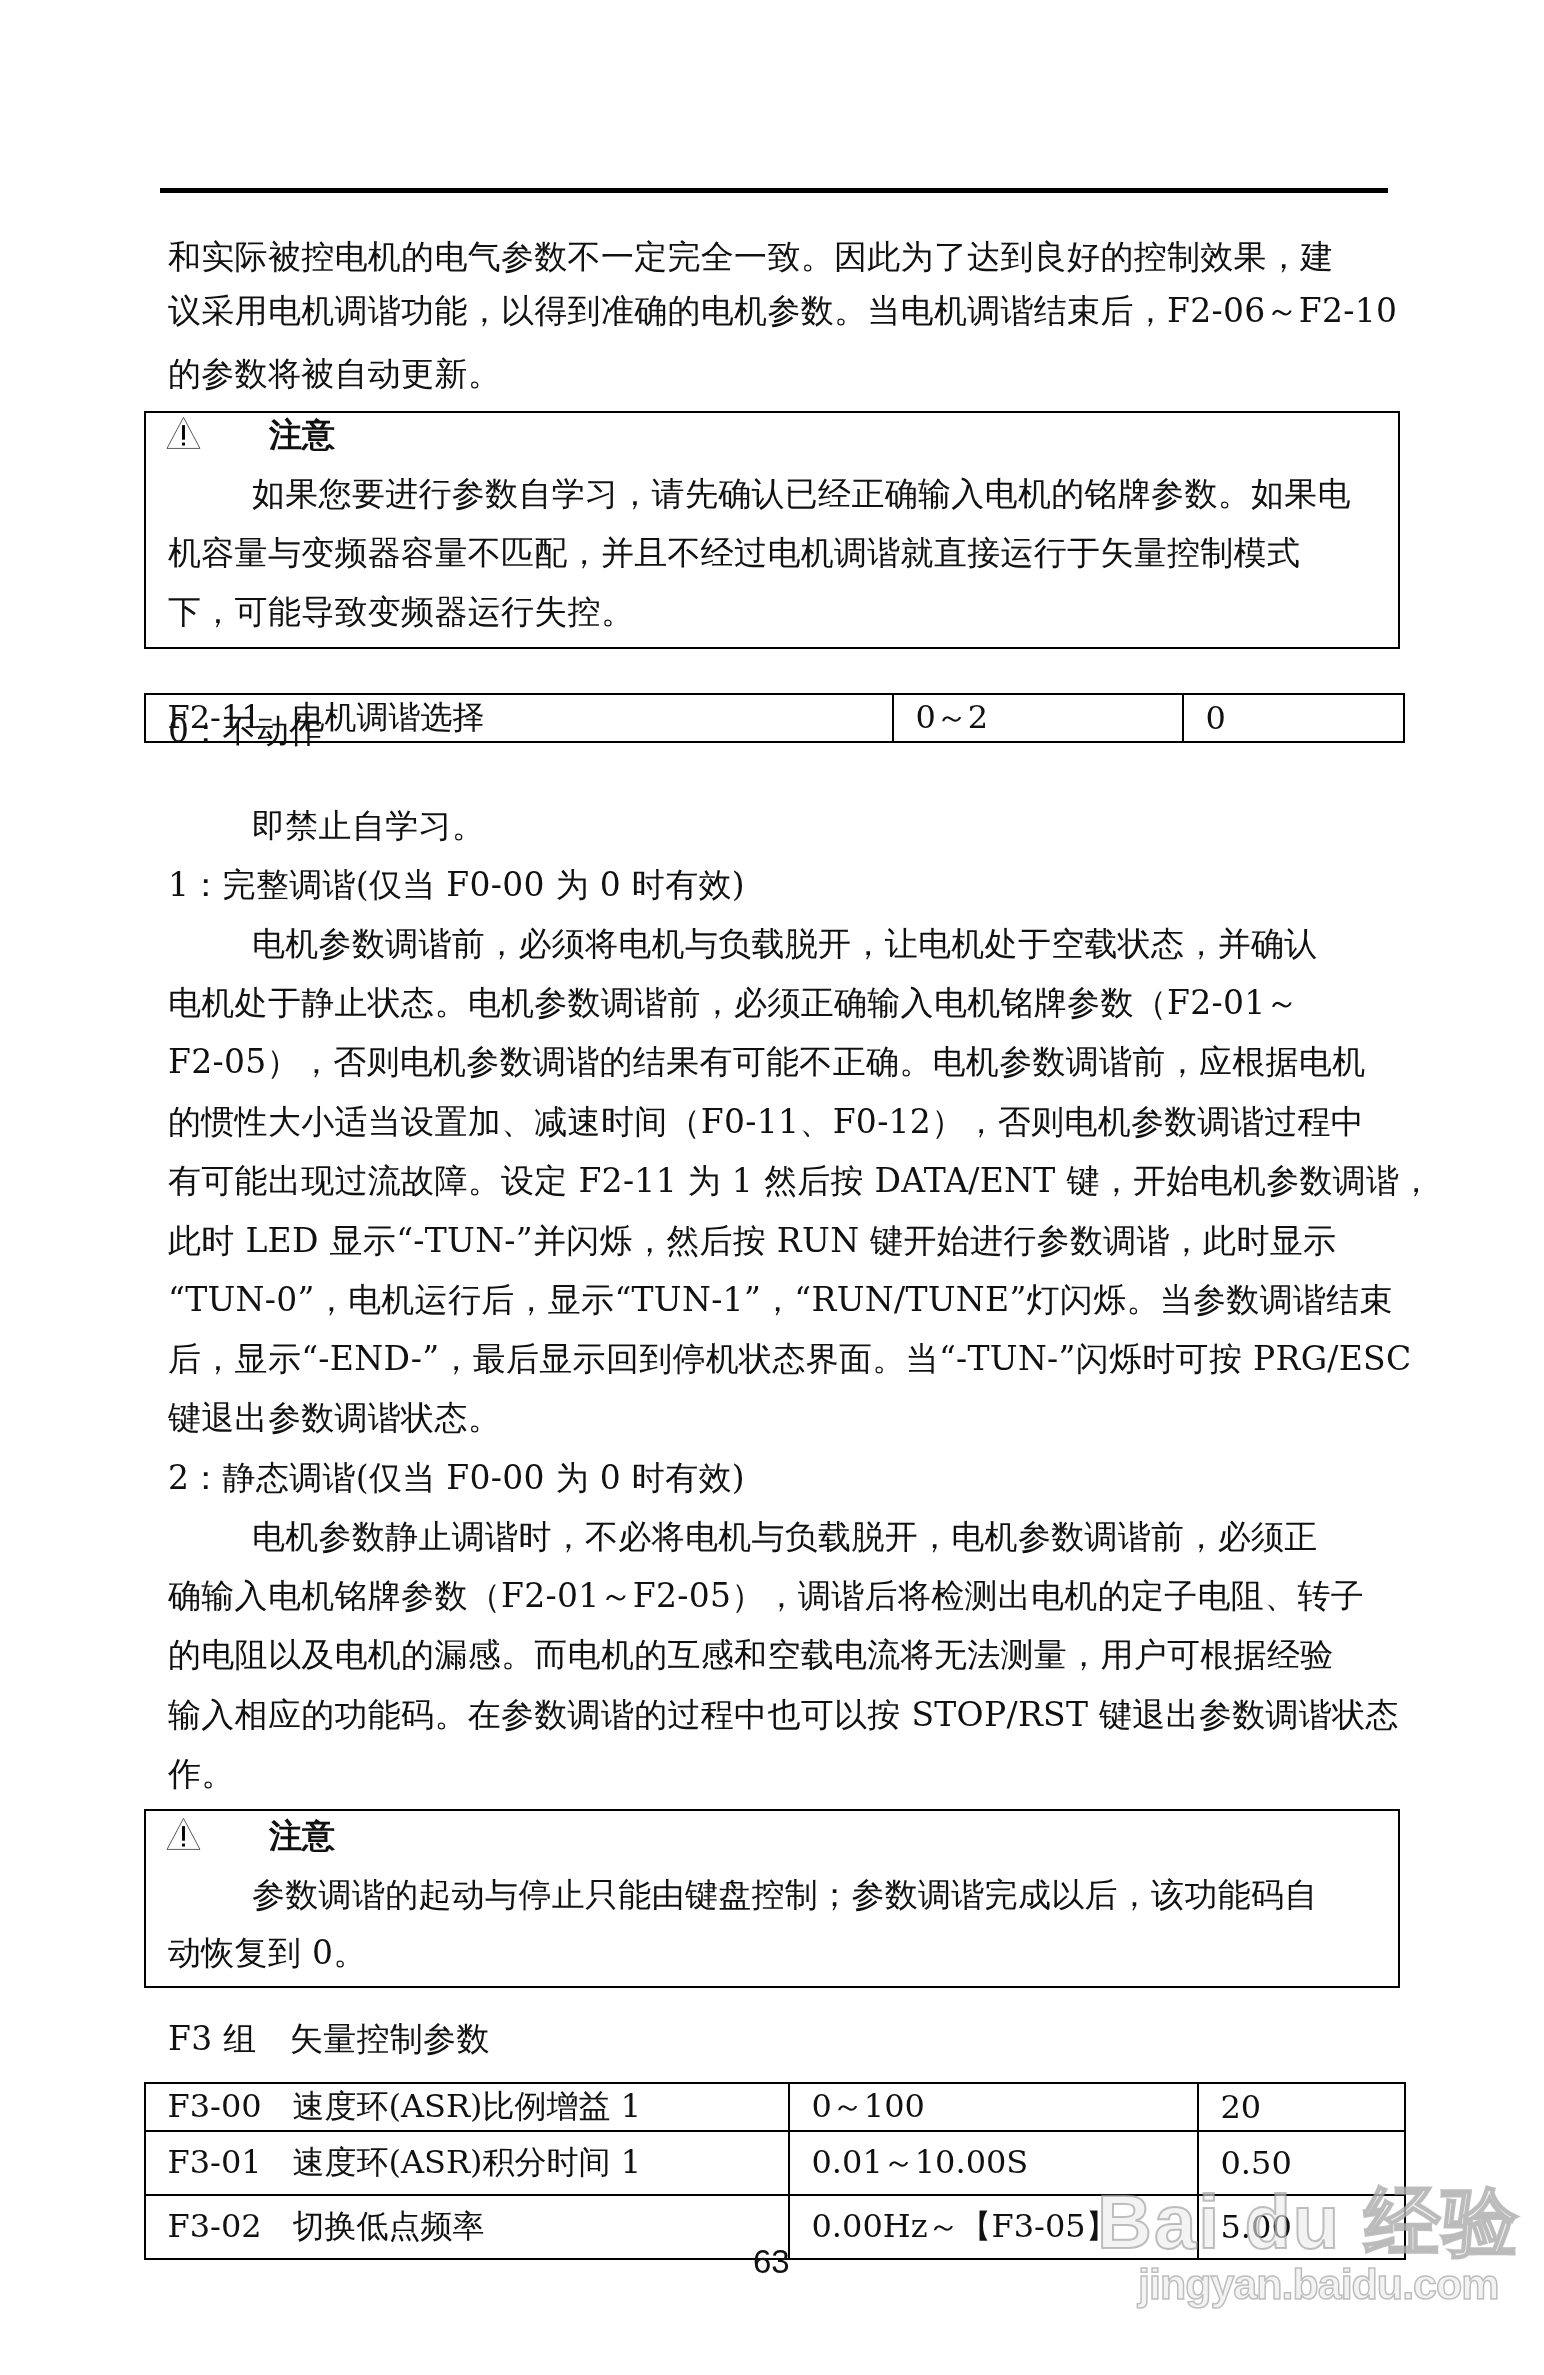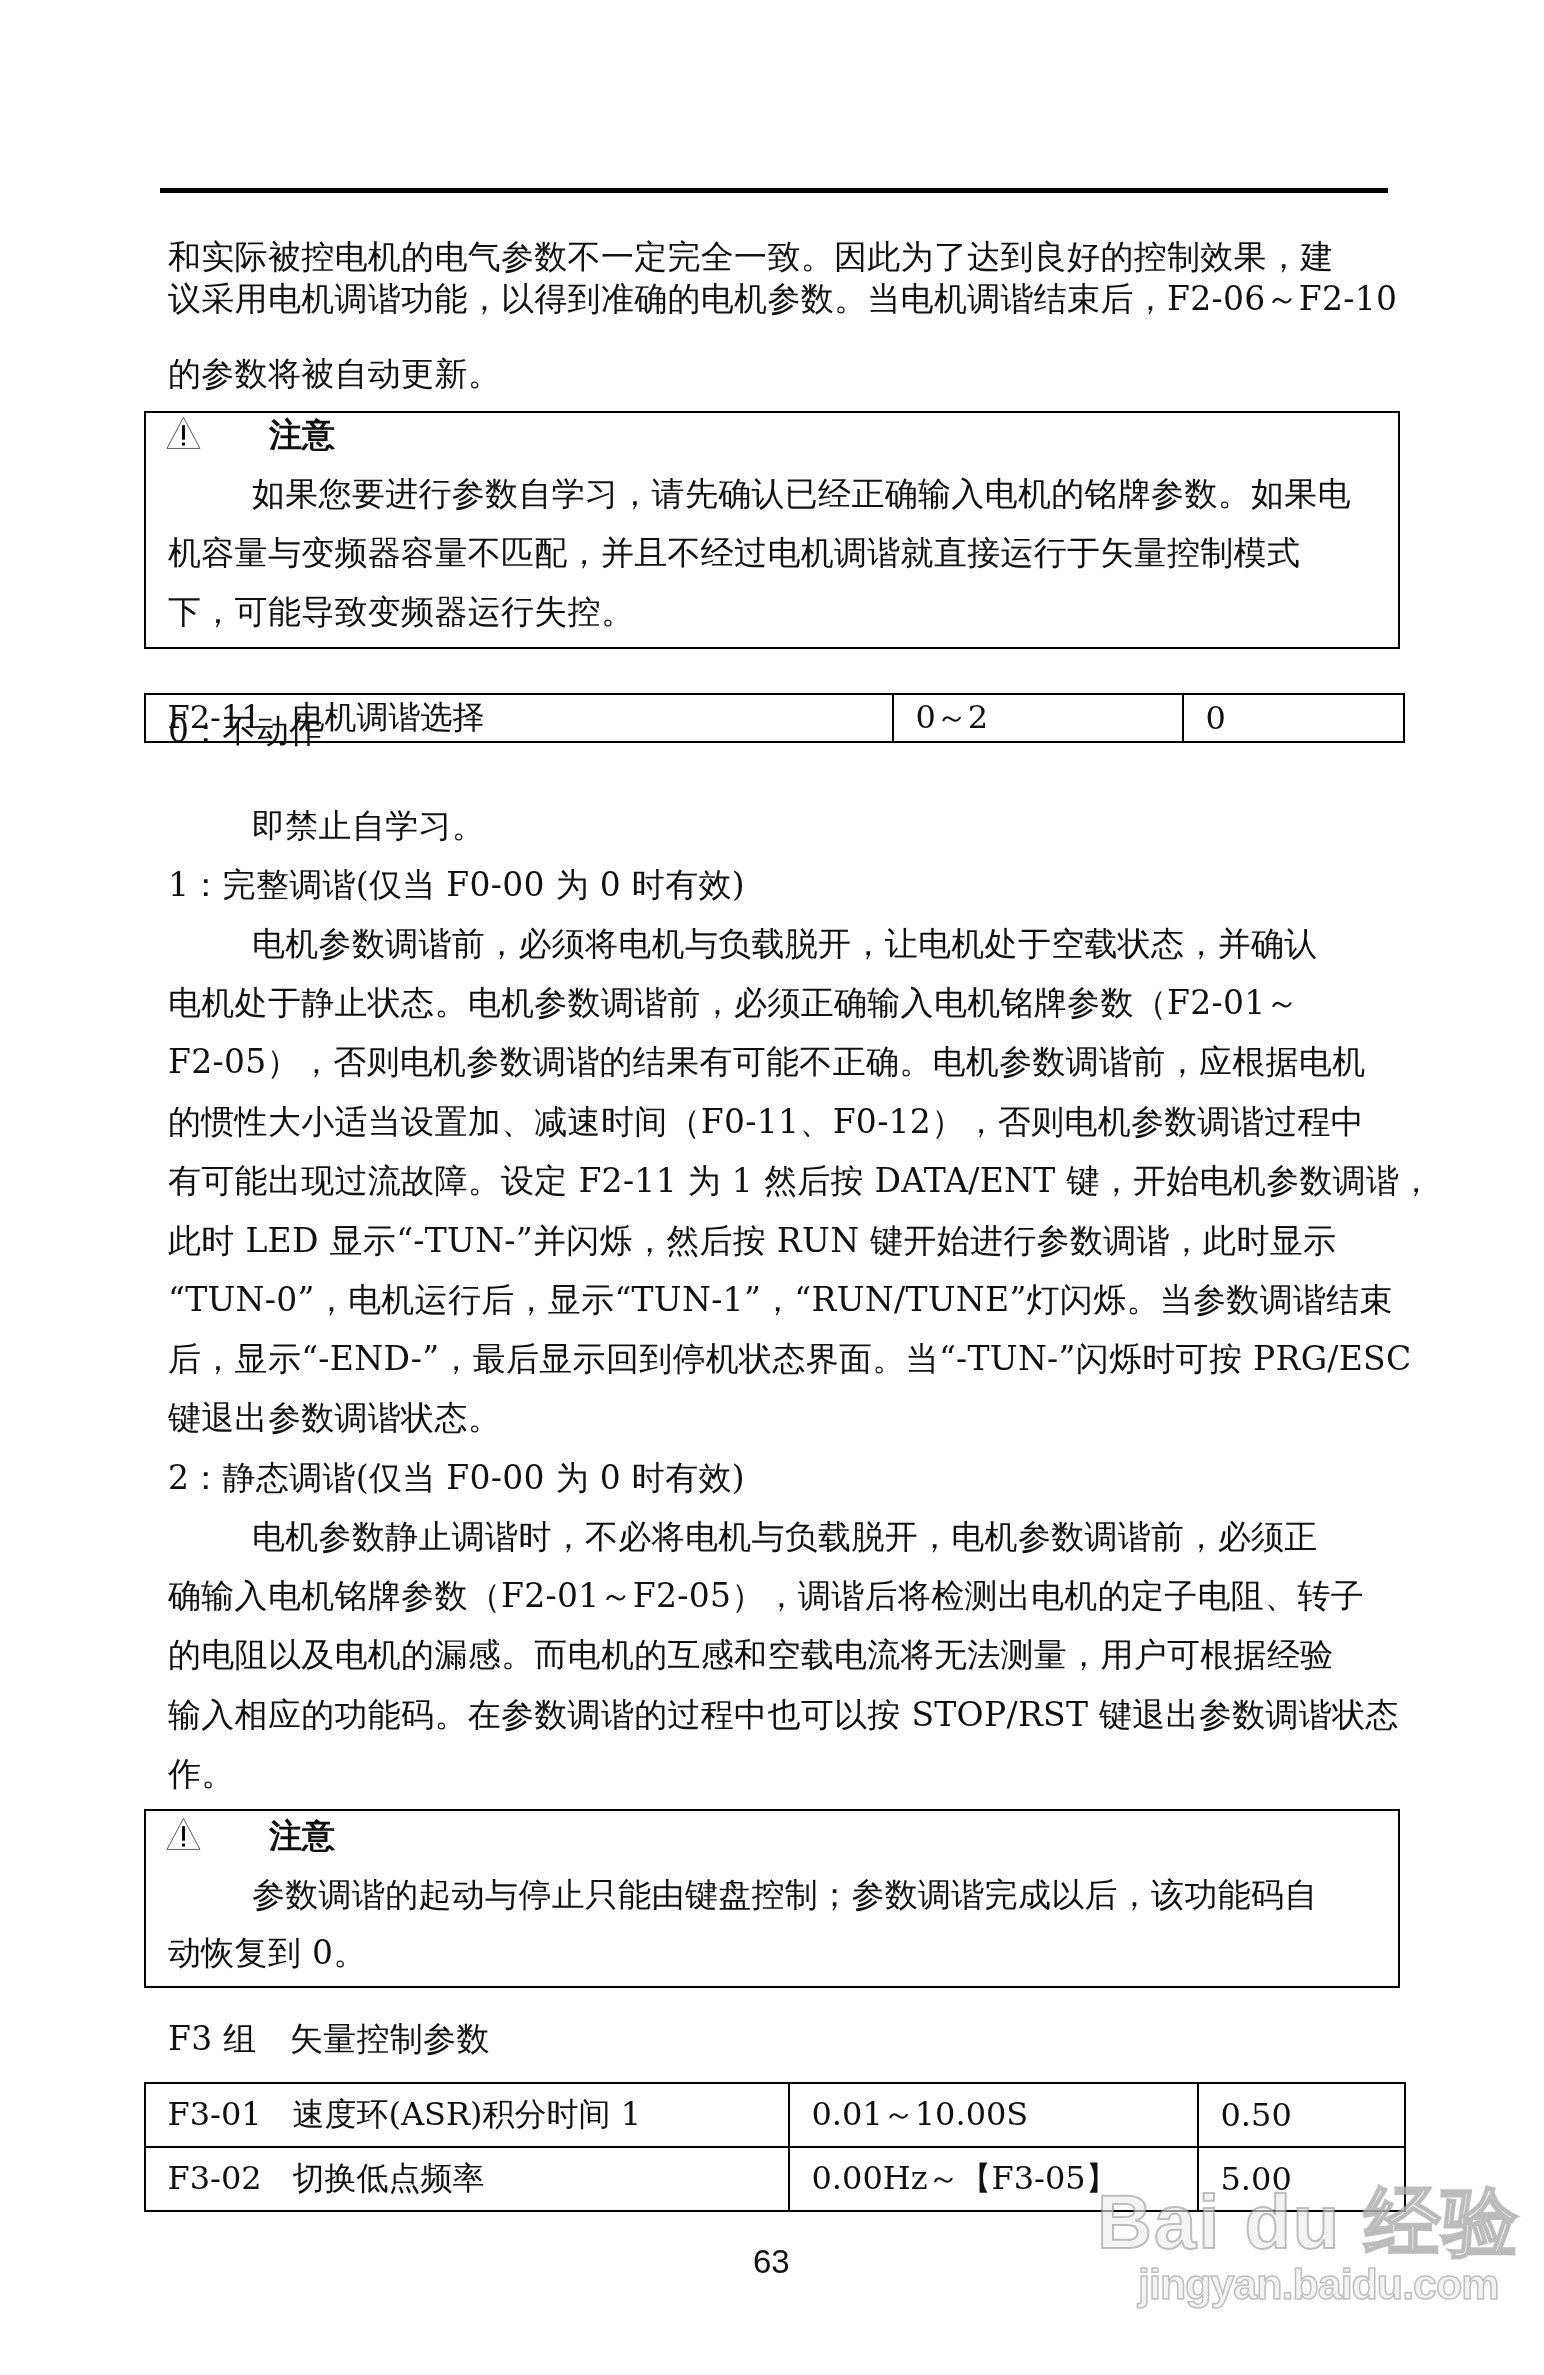--- a/index.html
+++ b/index.html
@@ -21,21 +21,21 @@
              -webkit-text-stroke: 2px rgba(150,150,150,0.6); color: rgba(235,235,235,0.6); }
   .wm-url { font-size: 43px; font-weight: bold; line-height: 47px; letter-spacing: -1px;
             -webkit-text-stroke: 1.5px rgba(150,150,150,0.6); color: rgba(235,235,235,0.6); margin-left: 41px; }
 </style>
 </head>
 <body>
 
 <div class="rule"></div>
 
 <div class="line" style="top:256px">和实际被控电机的电气参数不一定完全一致。因此为了达到良好的控制效果，建</div>
-<div class="line" style="top:298px">议采用电机调谐功能，以得到准确的电机参数。当电机调谐结束后，F2-06～F2-10</div>
+<div class="line" style="top:310px">议采用电机调谐功能，以得到准确的电机参数。当电机调谐结束后，F2-06～F2-10</div>
 <div class="line" style="top:373px">的参数将被自动更新。</div>
 
 <div class="box" style="top:411px; height:238px;"></div>
 <svg class="warn-icon" style="top:434px" viewBox="0 0 36 34">
   <polygon points="18,1 35,33 1,33" fill="none" stroke="#555" stroke-width="1"></polygon>
   <rect x="16.5" y="9" width="3" height="15" fill="#000"></rect>
   <rect x="16.5" y="27" width="3" height="3" fill="#000"></rect>
 </svg>
 <div class="notice-title" style="top:434px">注意</div>
 <div class="line indent" style="top:493px">如果您要进行参数自学习，请先确认已经正确输入电机的铭牌参数。如果电</div>
@@ -88,20 +88,25 @@
 
 <div class="line" style="top:2038px">F3 组　矢量控制参数</div>
 
 <table class="param" style="top:2082px">
   <colgroup>
       <col style="width:644px">
       <col style="width:409px">
       <col style="width:207px">
     </colgroup>
   <tbody>
+      <tr style="height:48px">
+    <td><span class="code">F3-00</span><span>速度环(ASR)比例增益 1</span></td>
+    <td>0～100</td>
+    <td>20</td>
+  </tr>
   <tr style="height:64px">
     <td><span class="code">F3-01</span><span>速度环(ASR)积分时间 1</span></td>
     <td>0.01～10.00S</td>
     <td>0.50</td>
   </tr>
   <tr style="height:64px">
     <td><span class="code">F3-02</span><span>切换低点频率</span></td>
     <td>0.00Hz～【F3-05】</td>
     <td>5.00</td>
   </tr>

